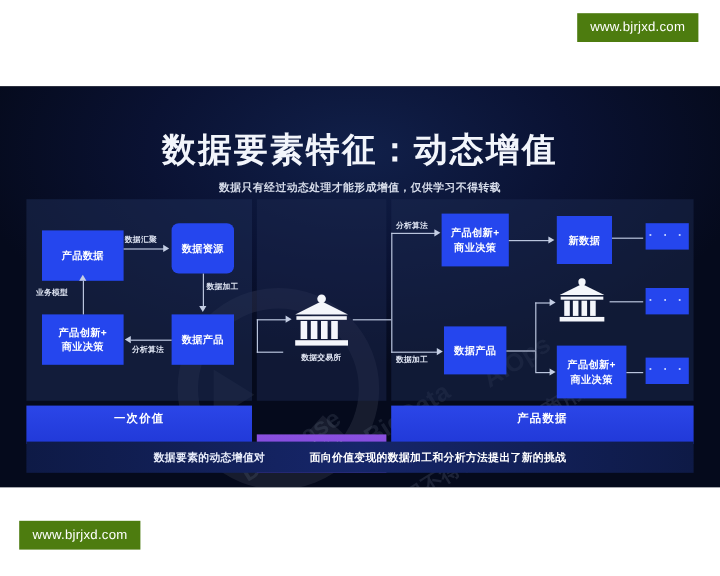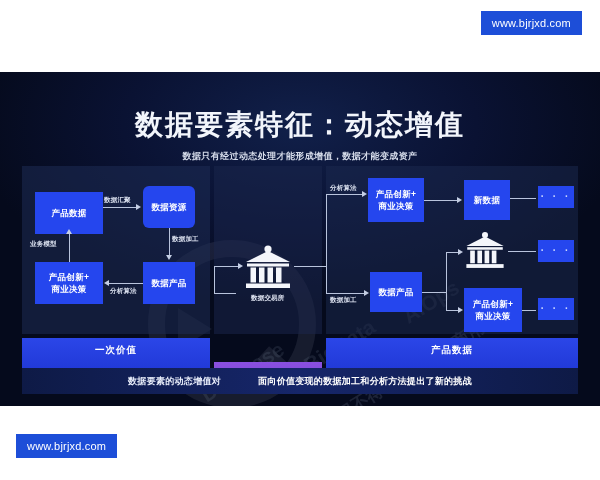--- a/index.html
+++ b/index.html
@@ -11,21 +11,21 @@
     width: 600px;
     height: 480px;
     position: relative;
     overflow: hidden;
     font-family: "Liberation Sans", "DejaVu Sans", sans-serif;
   }
 
   
   .wm-chip {
     position: absolute;
-    background: #1d4ed8;
+    background: #4d7c0f;
     color: #ffffff;
     font-size: 11px;
     letter-spacing: .2px;
     padding: 6px 11px;
     font-family: "Liberation Sans", sans-serif;
   }
   #wm-top { right: 18px; top: 11px; }
   #wm-bottom { left: 16px; bottom: 22px; }
 
   
@@ -218,21 +218,21 @@
 
   <div class="bg-logo"></div>
   <div class="bg-logo-tail"></div>
   <div class="bg-arrow"></div>
   <div class="bg-word" id="bg-db">Database</div>
   <div class="bg-word" id="bg-bd">BigData</div>
   <div class="bg-word" id="bg-ai">AIOps</div>
   <div class="bg-word" id="bg-cn">仅供学习不得转载，严禁商用盗版</div>
 
   <div class="title">数据要素特征：动态增值</div>
-  <div class="subtitle">数据只有经过动态处理才能形成增值，数据才能变成资产</div>
+  <div class="subtitle">数据只有经过动态处理才能形成增值，仅供学习不得转载</div>
 
   <div class="panel" id="panel-primary"></div>
   <div class="panel" id="panel-secondary"></div>
   <div class="panel" id="panel-dynamic"></div>
 
   <div class="node" style="left:35px; top:120px; width:68px; height:42px;">
     <span>产品数据</span>
   </div>
 
   <div class="node" style="left:143px; top:114px; width:52px; height:42px;border-radius:6px;">

